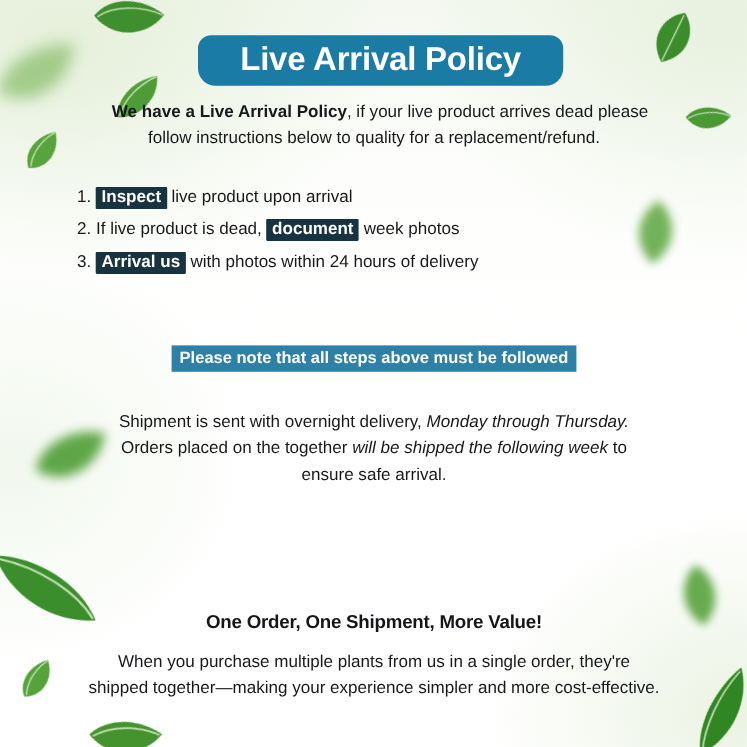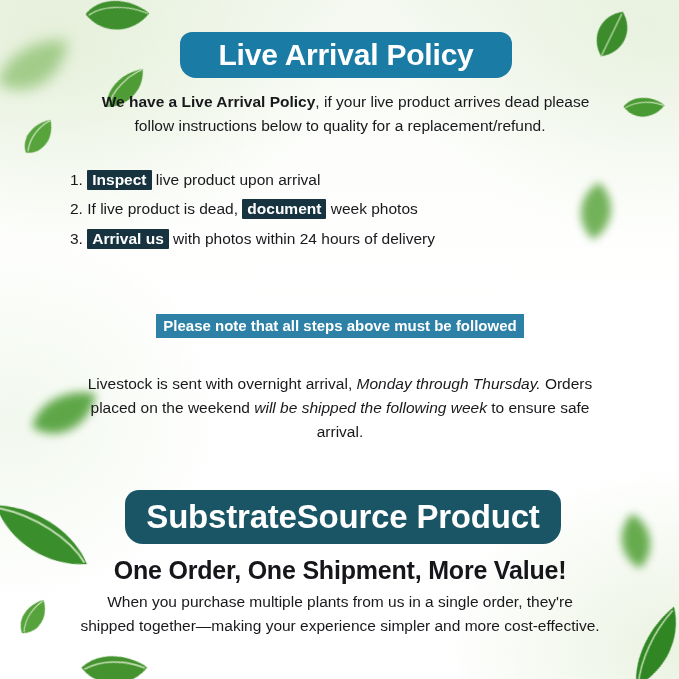--- a/index.html
+++ b/index.html
@@ -85,21 +85,21 @@
   .para i { font-style: italic; margin-top: 22px; }
 
   #intro-para  { left: 70px; top: 90px;  width: 540px; }
   #ship-para   { left: 85px; top: 372px; width: 510px; }
   #value-para  { left: 80px; top: 590px; width: 520px; }
 
   #value-head {
     position: absolute;
     left: 80px; top: 556px; width: 520px;
     text-align: center;
-    font-size: 25px;
+    font-size: 17px;
     font-weight: 700;
     color: #16151a;
     letter-spacing: -0.2px;
   }
 
   
   #steps {
     position: absolute;
     left: 70px;
     top: 165px;
@@ -262,27 +262,24 @@
       <span class="hl-dark">Arrival us</span>
       <span>with photos within 24 hours of delivery</span>
     </div>
   </div>
 
   <div id="note">
     <div><span class="note-line">Please note that all steps above must be followed</span></div>
   </div>
 
   <div class="text-block para" id="ship-para">
-    <span>Livestock is sent with overnight arrival,</span>
+    <span>Shipment is sent with overnight delivery,</span>
     <i>Monday through Thursday.</i>
-    <span>Orders placed on the weekend</span>
+    <span>Orders placed on the together</span>
     <i>will be shipped the following week</i>
     <span>to ensure safe arrival.</span>
   </div>
 
-  <div class="banner" id="banner-product">
-    <span class="banner-text">SubstrateSource Product</span>
-  </div>
 
   <div id="value-head">One Order, One Shipment, More Value!</div>
   <div class="text-block para" id="value-para">When you purchase multiple plants from us in a single order, they're shipped together—making your experience simpler and more cost-effective.</div>
 
 </div>
 
 </body></html>

